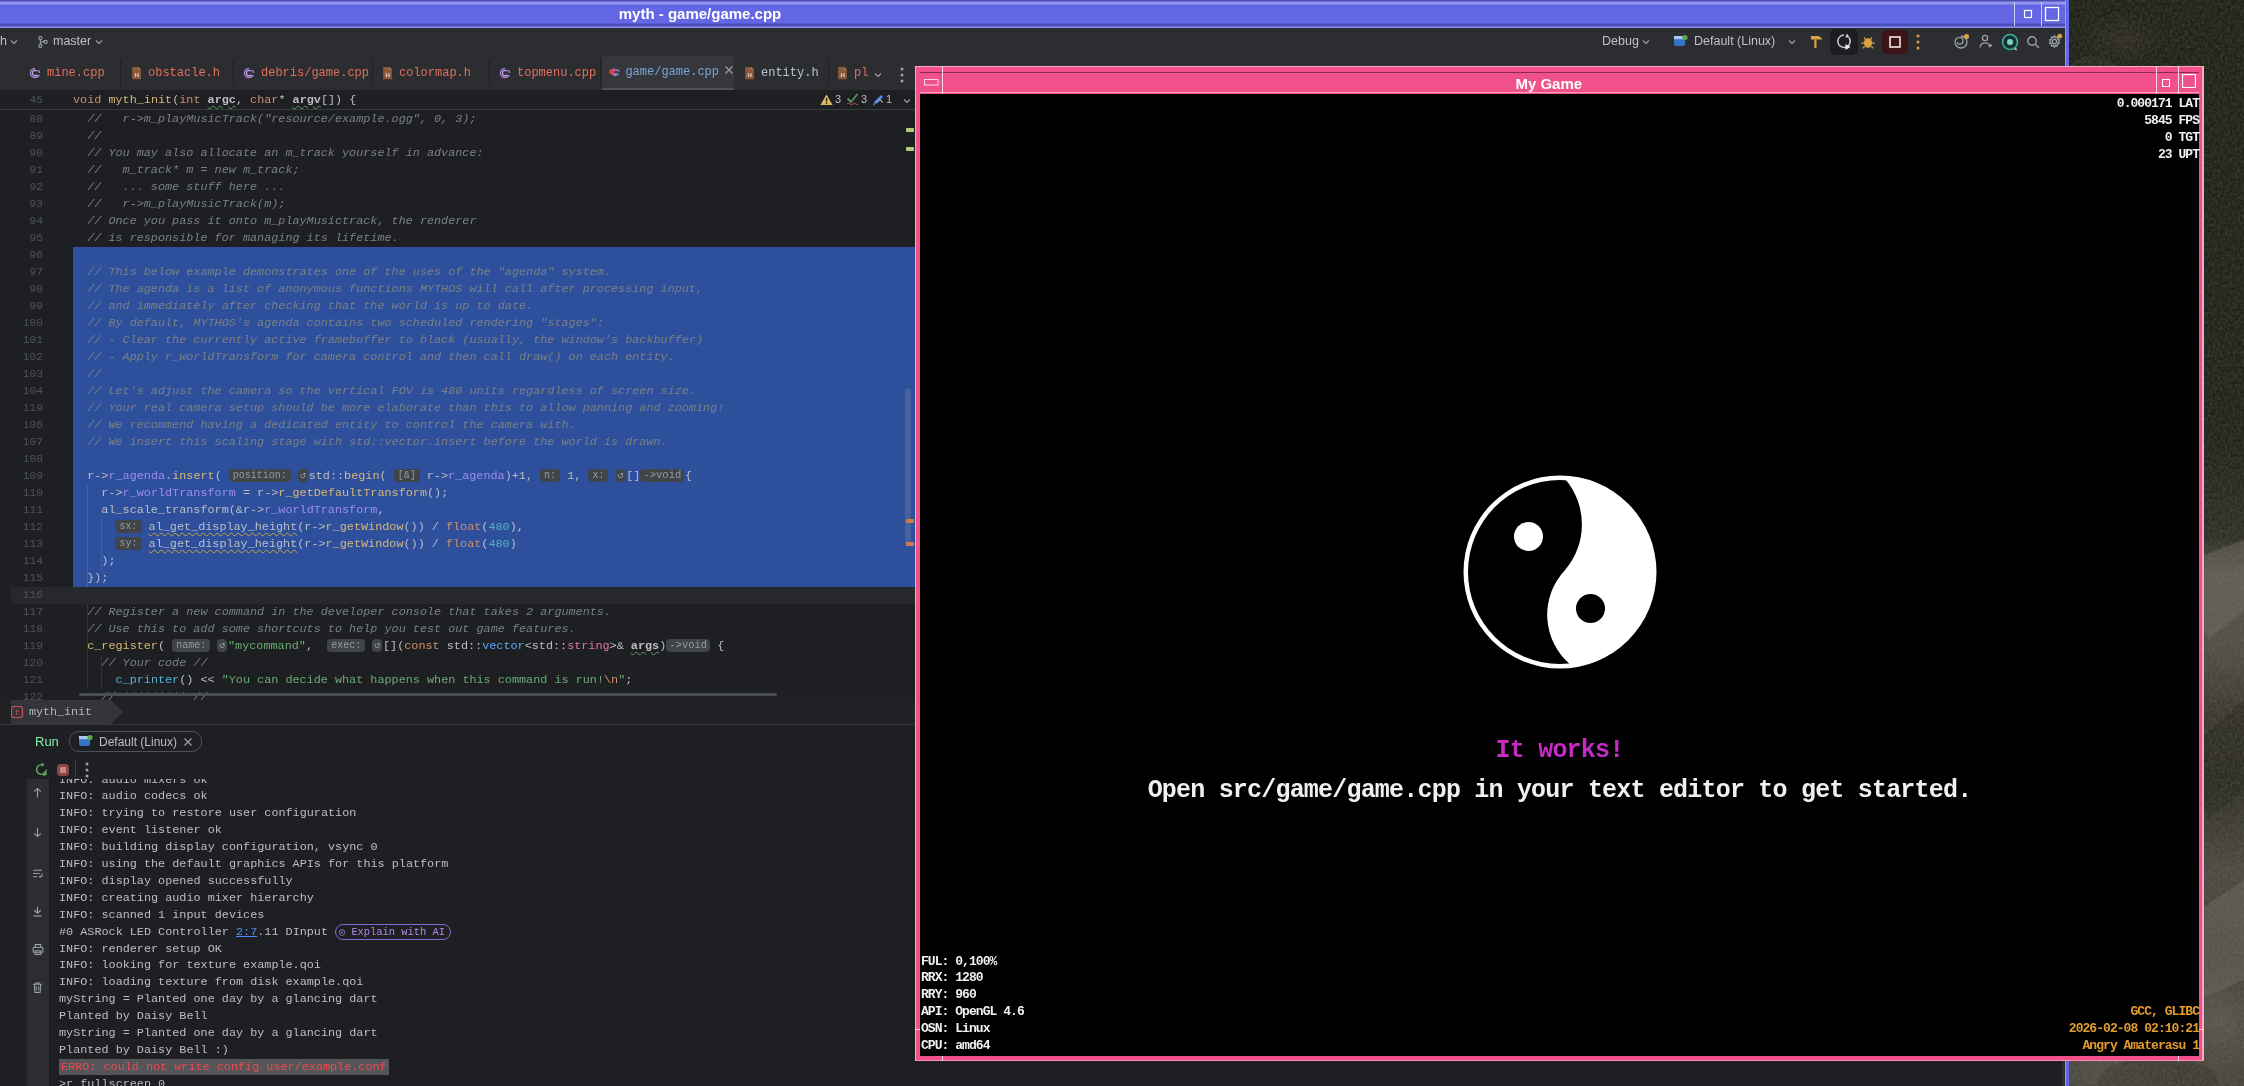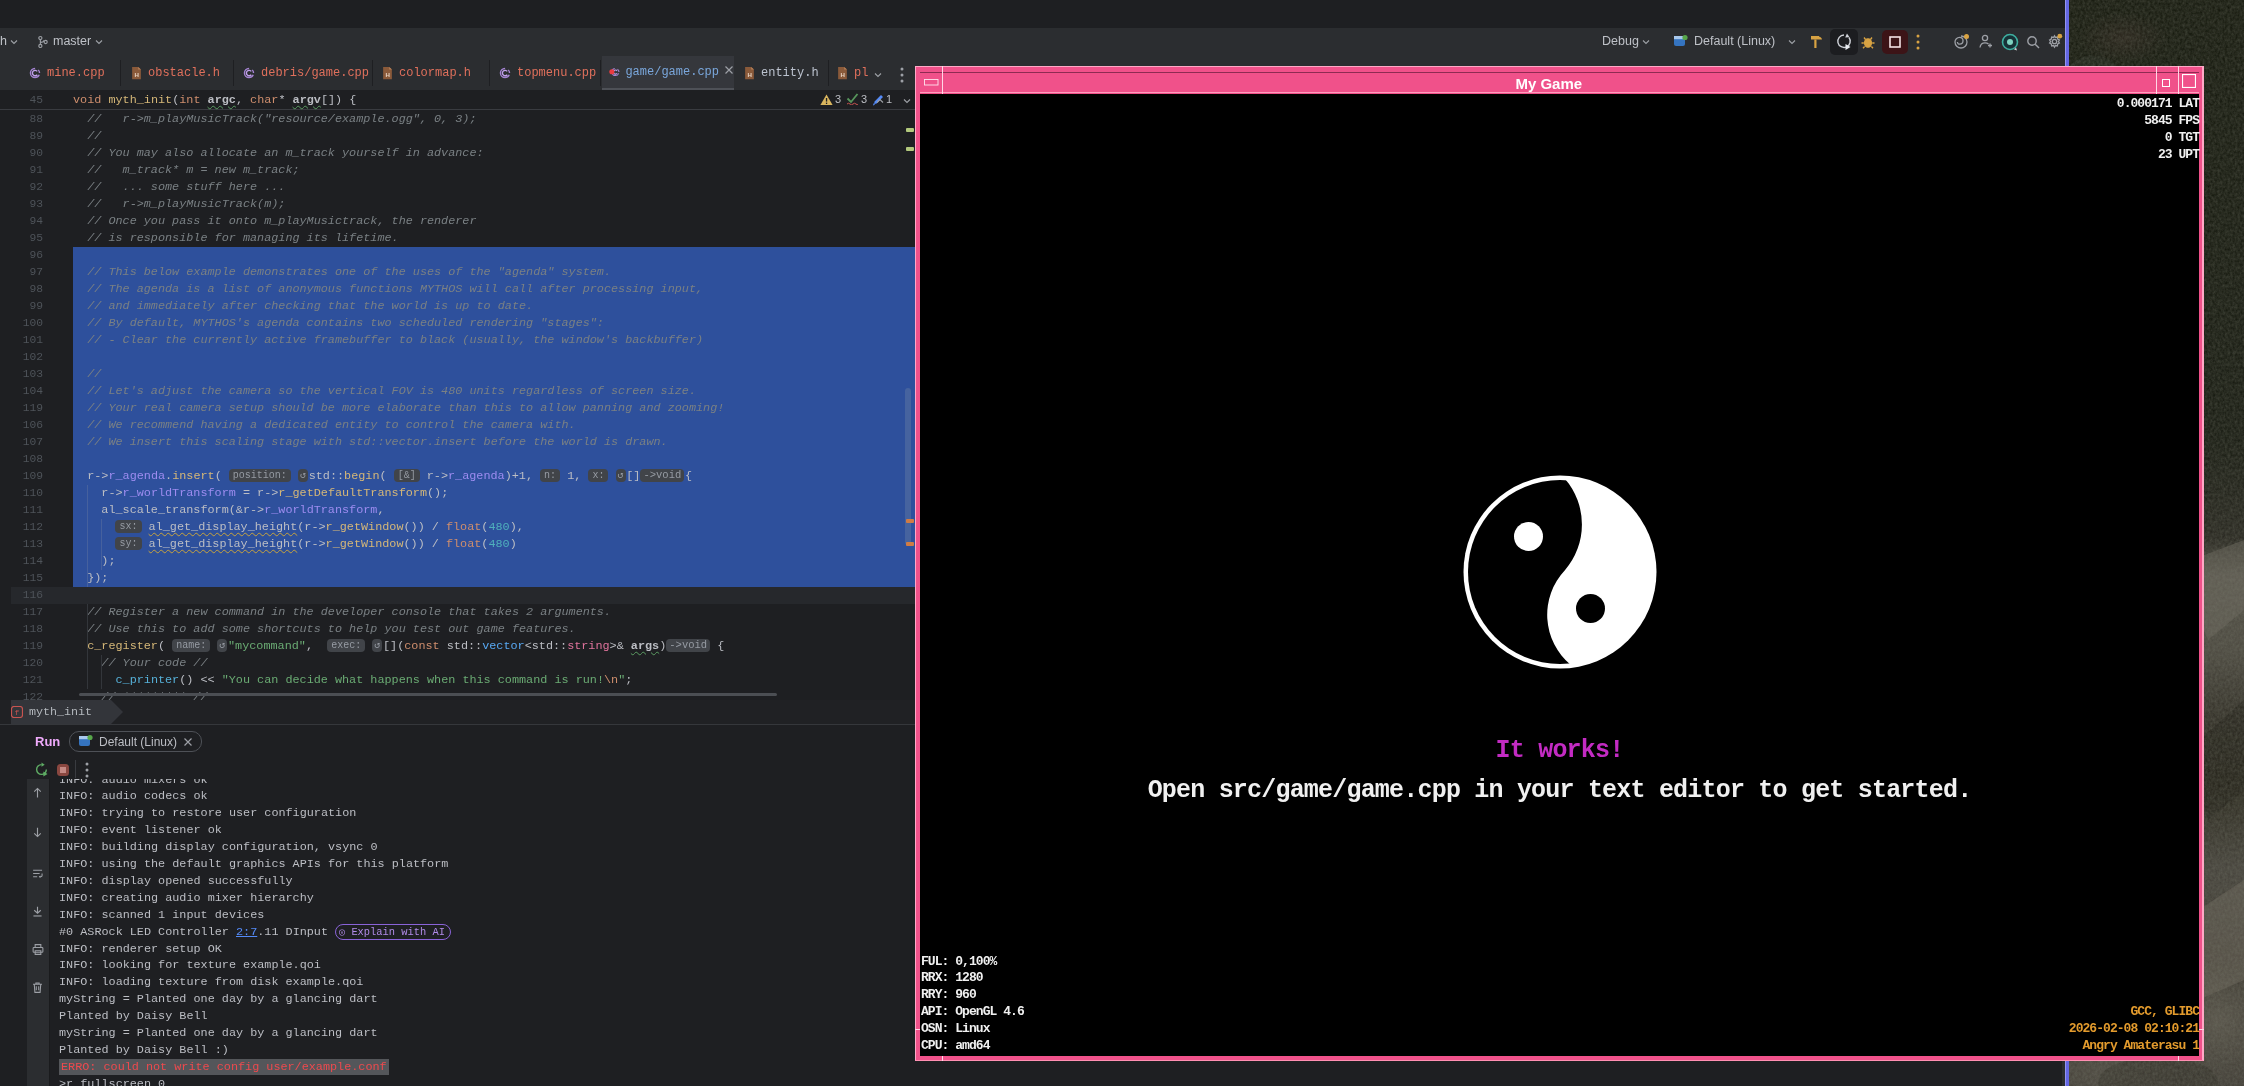--- a/index.html
+++ b/index.html
@@ -59,21 +59,21 @@
 
 
 .bread { position:absolute; left:0; top:700px; width:2062px; height:24px; background:#202124; }
 .chip { position:absolute; left:11px; top:0; width:112px; height:24px; background:#33353a;
   clip-path:polygon(0 0, 100px 0, 112px 12px, 100px 24px, 0 24px); display:flex; align-items:center; }
 .chip span { color:#b4b8bd; font-size:11.7px; margin-left:6px; }
 
 
 .runpanel { position:absolute; left:0; top:724px; width:2062px; height:362px; background:#1e1f22; border-top:1px solid #35373b; }
 .runhdr { position:absolute; left:0; top:0; width:100%; height:32px; }
-.runlbl { position:absolute; left:35px; top:9px; color:#f0abfc; font-family:"Liberation Sans",sans-serif; font-size:13px;font-weight:bold; }
+.runlbl { position:absolute; left:35px; top:9px; color:#86efac; font-family:"Liberation Sans",sans-serif; font-size:13px; }
 .runtab { position:absolute; left:69px; top:6px; height:21px; border:1px solid #4e5157; border-radius:10px; display:flex; align-items:center; padding:0 8px; gap:6px; }
 .runtab span { color:#bcbec4; font-family:"Liberation Sans",sans-serif; font-size:12px; }
 .runtools { position:absolute; left:0; top:32px; width:100%; height:26px; border-bottom:0; }
 .runtools .sep { position:absolute; left:75px; top:3px; width:1px; height:18px; background:#393b40; }
 .conarea { position:absolute; left:0; top:54px; width:2062px; height:308px; overflow:hidden; }
 .con { position:absolute; left:59px; height:16.9px; line-height:16.9px; font-size:11.8px; color:#bcbec4; white-space:pre; transform:translateY(-778px); }
 .lnk { color:#548af7; text-decoration:underline; }
 .errline { color:#ee4a4e; background:#54565a; padding:1px 2px; }
 .aipill { display:inline-block; border:1px solid #8a63d8; color:#b18be8; border-radius:9px; font-size:10.4px; padding:0 5px 12px 3px; height:16px; line-height:15px; }
 .aic { font-size:10px; }
@@ -134,20 +134,29 @@
  <ellipse cx="150" cy="1020" rx="60" ry="60" fill="url(#rg2)" opacity="0.55"></ellipse>
  <ellipse cx="40" cy="1070" rx="70" ry="45" fill="url(#rg2)" opacity="0.3"></ellipse>
       <ellipse cx="90" cy="1082" rx="60" ry="25" fill="#2e2b24" opacity="0.5"></ellipse>
  <rect width="176" height="1086" filter="url(#nz)" opacity="0.5"></rect>
 </svg>
 </div>
 
 <div class="ide">
   <div class="lstripe"></div>
   <div class="rstripe"></div>
+  <div class="titlebar">
+    <div class="t">myth - game/game.cpp</div>
+    <div class="wbtn" style="left:2014px;width:26px"><svg width="26" height="24" viewBox="0 0 26 24">
+          <rect x="9.5" y="8.5" width="7" height="7" fill="none" stroke="#fff" stroke-width="1.2"></rect>
+        </svg></div>
+    <div class="wbtn" style="left:2041px;width:21px"><svg width="21" height="24" viewBox="0 0 21 24">
+          <rect x="3.5" y="5.5" width="13" height="13" fill="none" stroke="#fff" stroke-width="1.3"></rect>
+        </svg></div>
+  </div>
   <div class="ideborder"></div>
   <div class="toolbar">
     <div class="it" style="left:0px">h</div>
     <div class="it" style="left:8px;top:8px"><svg width="12" height="12" viewBox="0 0 16 16">
           <path fill="none" stroke="#9da0a6" stroke-width="1.5" d="M4 6l4 4 4-4"></path>
         </svg></div>
     <div class="it" style="left:36px;top:7px"><svg width="14" height="14" viewBox="0 0 16 16">
           <g fill="none" stroke="#9da0a6" stroke-width="1.3">
             <circle cx="5" cy="3.5" r="1.8"></circle>
             <circle cx="11" cy="8" r="1.8"></circle>
@@ -376,20 +385,21 @@
 <div class="cl" style="top:179.0px"><span class="cm">  //   ... some stuff here ...</span></div>
 <div class="cl" style="top:196.0px"><span class="cm">  //   r-&gt;m_playMusicTrack(m);</span></div>
 <div class="cl" style="top:213.0px"><span class="cm">  // Once you pass it onto m_playMusictrack, the renderer</span></div>
 <div class="cl" style="top:230.0px"><span class="cm">  // is responsible for managing its lifetime.</span></div>
 <div class="cl" style="top:247.0px"></div>
 <div class="cl" style="top:264.0px"><span class="cm">  // This below example demonstrates one of the uses of the "agenda" system.</span></div>
 <div class="cl" style="top:281.0px"><span class="cm">  // The agenda is a list of anonymous functions MYTHOS will call after processing input,</span></div>
 <div class="cl" style="top:298.0px"><span class="cm">  // and immediately after checking that the world is up to date.</span></div>
 <div class="cl" style="top:315.0px"><span class="cm">  // By default, MYTHOS's agenda contains two scheduled rendering "stages":</span></div>
 <div class="cl" style="top:332.0px"><span class="cm">  // - Clear the currently active framebuffer to black (usually, the window's backbuffer)</span></div>
+<div class="cl" style="top:349.0px"><span class="cm">  // - Apply r_worldTransform for camera control and then call draw() on each entity.</span></div>
 <div class="cl" style="top:366.0px"><span class="cm">  //</span></div>
 <div class="cl" style="top:383.0px"><span class="cm">  // Let's adjust the camera so the vertical FOV is 480 units regardless of screen size.</span></div>
 <div class="cl" style="top:400.0px"><span class="cm">  // Your real camera setup should be more elaborate than this to allow panning and zooming!</span></div>
 <div class="cl" style="top:417.0px"><span class="cm">  // We recommend having a dedicated entity to control the camera with.</span></div>
 <div class="cl" style="top:434.0px"><span class="cm">  // We insert this scaling stage with std::vector.insert before the world is drawn.</span></div>
 <div class="cl" style="top:468.0px"><span class="w">  r-&gt;</span><span class="fld">r_agenda</span><span class="w">.</span><span class="fn">insert</span><span class="w">( </span><span class="pill">position:</span> <span class="pill ic">↺</span><span class="w"> std::</span><span class="fn">begin</span><span class="w">( </span><span class="pill">[&amp;]</span><span class="w"> r-&gt;</span><span class="fld">r_agenda</span><span class="w">)+1, </span><span class="pill">n:</span><span class="w"> 1, </span><span class="pill">x:</span> <span class="pill ic">↺</span><span class="w"> []</span><span class="hint">-&gt;void</span><span class="w"> {</span></div>
 <div class="cl" style="top:485.0px"><span class="w">    r-&gt;</span><span class="fld">r_worldTransform</span><span class="w"> = r-&gt;</span><span class="fn">r_getDefaultTransform</span><span class="w">();</span></div>
 <div class="cl" style="top:502.0px"><span class="w">    al_scale_transform(&amp;r-&gt;</span><span class="fld">r_worldTransform</span><span class="w">,</span></div>
 <div class="cl" style="top:519.0px"><span class="w">      </span><span class="pill">sx:</span><span class="w"> </span><span class="sqy">al_get_display_height</span><span class="w">(r-&gt;</span><span class="fn">r_getWindow</span><span class="w">()) / </span><span class="k">float</span><span class="w">(</span><span class="num">480</span><span class="w">),</span></div>
 <div class="cl" style="top:536.0px"><span class="w">      </span><span class="pill">sy:</span><span class="w"> </span><span class="sqy">al_get_display_height</span><span class="w">(r-&gt;</span><span class="fn">r_getWindow</span><span class="w">()) / </span><span class="k">float</span><span class="w">(</span><span class="num">480</span><span class="w">)</span></div>

